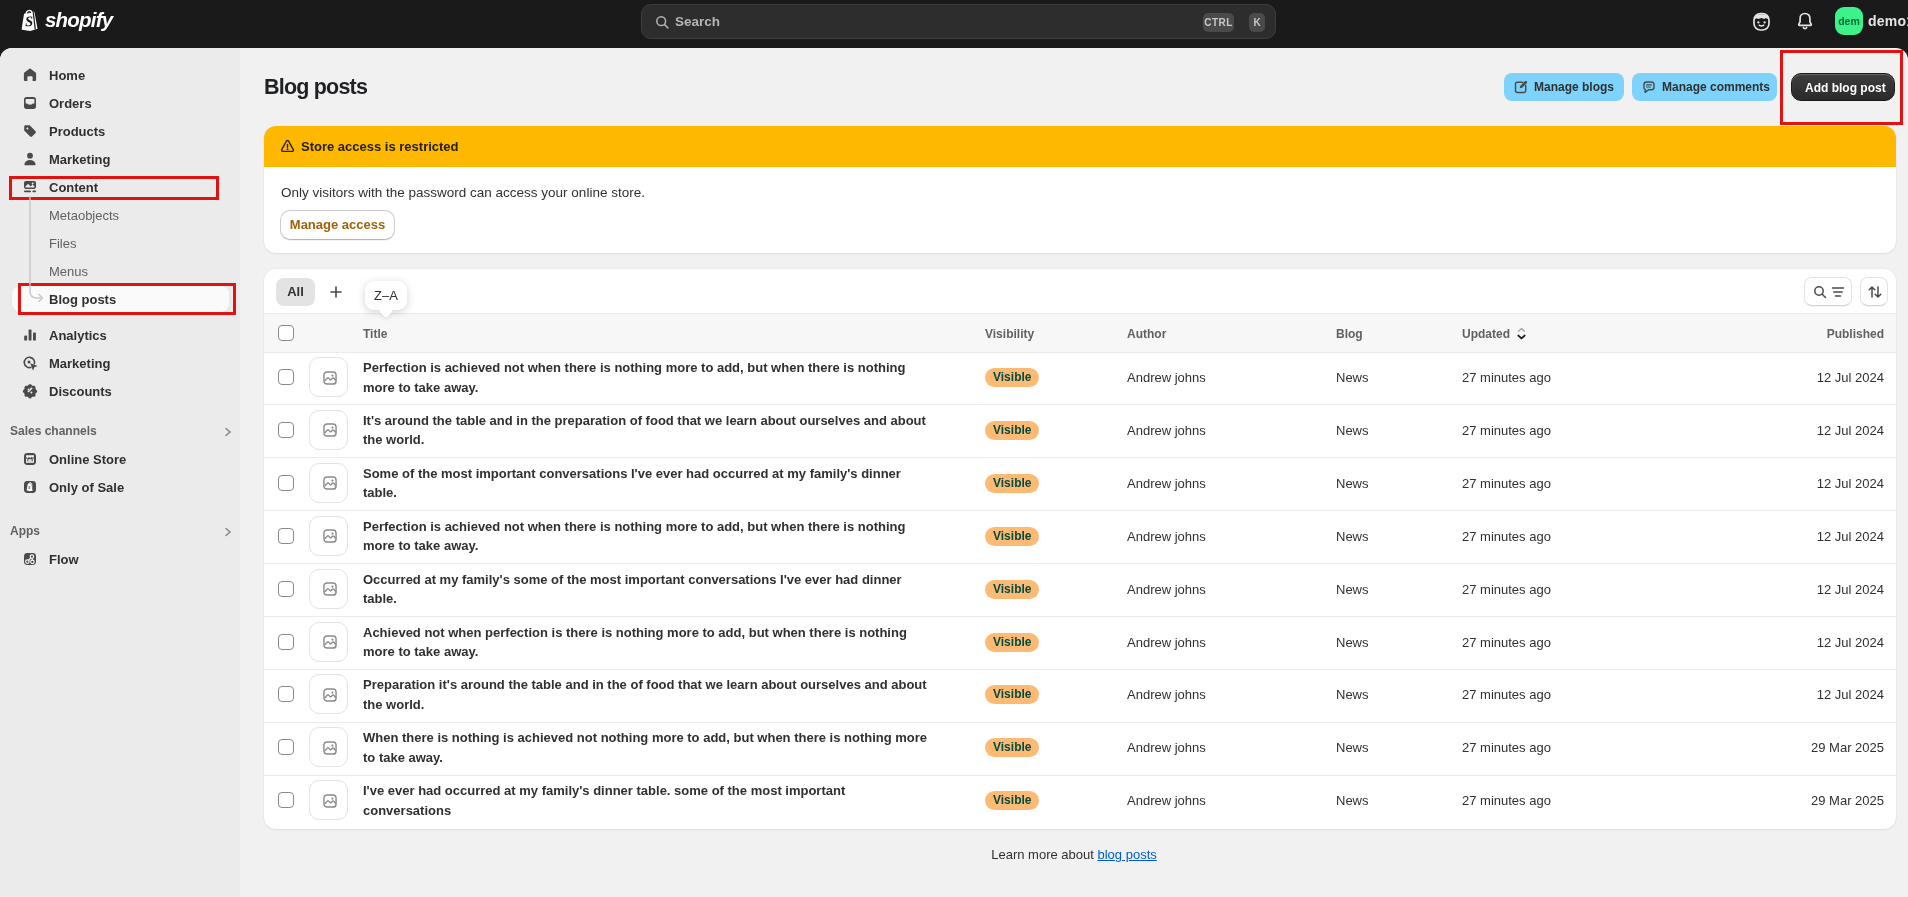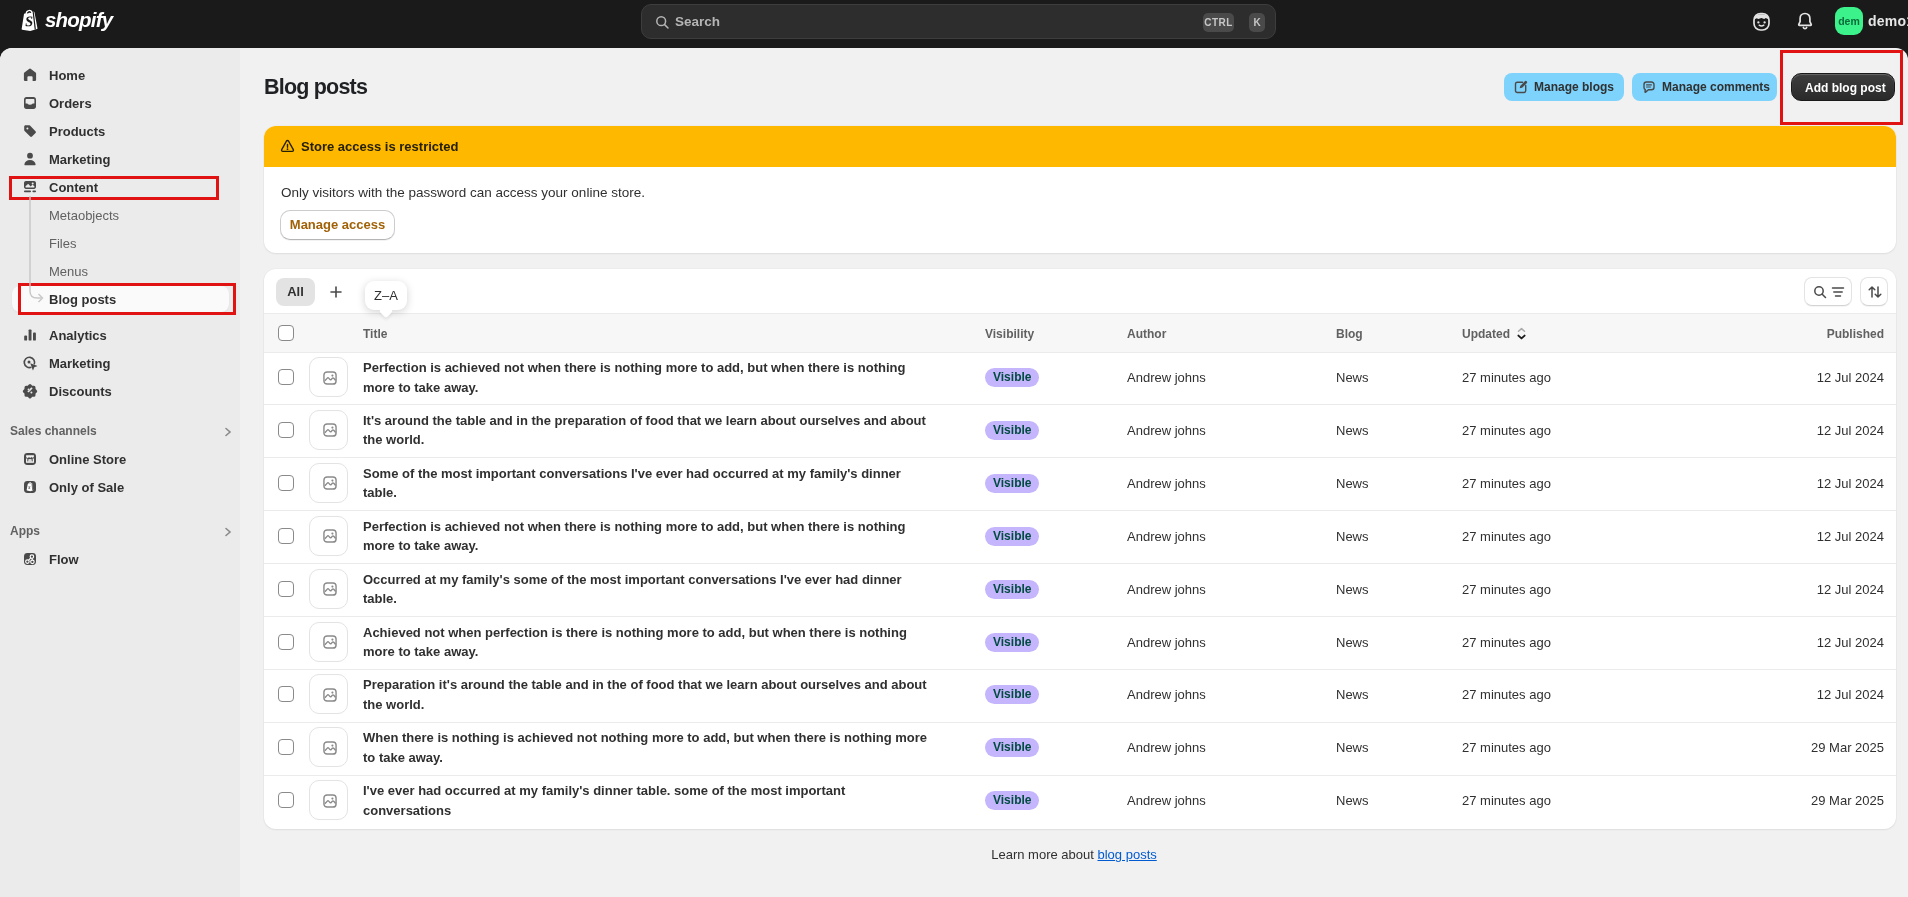--- a/index.html
+++ b/index.html
@@ -55,21 +55,21 @@
 .tab-plus { position:absolute; left:58px; top:9px; width:28px; height:28px; color:#4a4a4a; text-align:center; }
 .tooltip { position:absolute; left:101px; top:12px; width:42px; height:29px; background:#fff; border-radius:9px; box-shadow:0 2px 8px rgba(0,0,0,0.18); text-align:center; line-height:29px; font-size:13px; color:#303030; z-index:5; }
 .tooltip:after { content:""; position:absolute; left:16px; top:25px; width:10px; height:10px; background:#fff; transform:rotate(45deg); border-radius:2px; box-shadow:2px 2px 3px rgba(0,0,0,0.06); }
 .iconbtn { position:absolute; top:8px; background:#fff; border:1px solid #e3e3e3; border-bottom-color:#d4d4d4; border-radius:8px; box-shadow:0 1px 0 rgba(0,0,0,0.04); }
 .thead { position:relative; height:39.6px; background:#f7f7f7; border-top:1px solid #ebebeb; border-bottom:1px solid #ebebeb; font-size:12px; font-weight:bold; color:#616161; }
 .row { position:relative; height:52.9px; border-bottom:1px solid #ebebeb; font-size:13px; color:#303030; }
 .row.last { border-bottom:none; }
 .cb { position:absolute; left:14px; width:16px; height:16px; background:#fff; border:1.5px solid #8a8a8a; border-radius:4px; }
 .thumb { position:absolute; left:45px; width:39px; height:40px; border:1px solid #e3e3e3; border-radius:10px; background:#fff; }
 .title { position:absolute; left:99px; top:5.5px; font-weight:bold; color:#303030; line-height:19.5px; font-size:13px; }
-.badge { position:absolute; left:721px; top:15.5px; height:19px; padding:0 8px; background:#c4b5fd; border-radius:10px; font-size:12px; font-weight:bold; color:#014b40; line-height:19px; }
+.badge { position:absolute; left:721px; top:15.5px; height:19px; padding:0 8px; background:#fdba74; border-radius:10px; font-size:12px; font-weight:bold; color:#014b40; line-height:19px; }
 .c-author { position:absolute; left:863px; top:17.5px; }
 .c-blog { position:absolute; left:1072px; top:17.5px; }
 .c-upd { position:absolute; left:1198px; top:17.5px; }
 .c-pub { position:absolute; right:12px; top:17.5px; }
 .footer { position:absolute; left:240px; top:847px; width:1668px; text-align:center; font-size:13px; color:#303030; }
 .footer a { color:#005bd3; text-decoration:underline; }
 </style>
 </head>
 <body>
 

